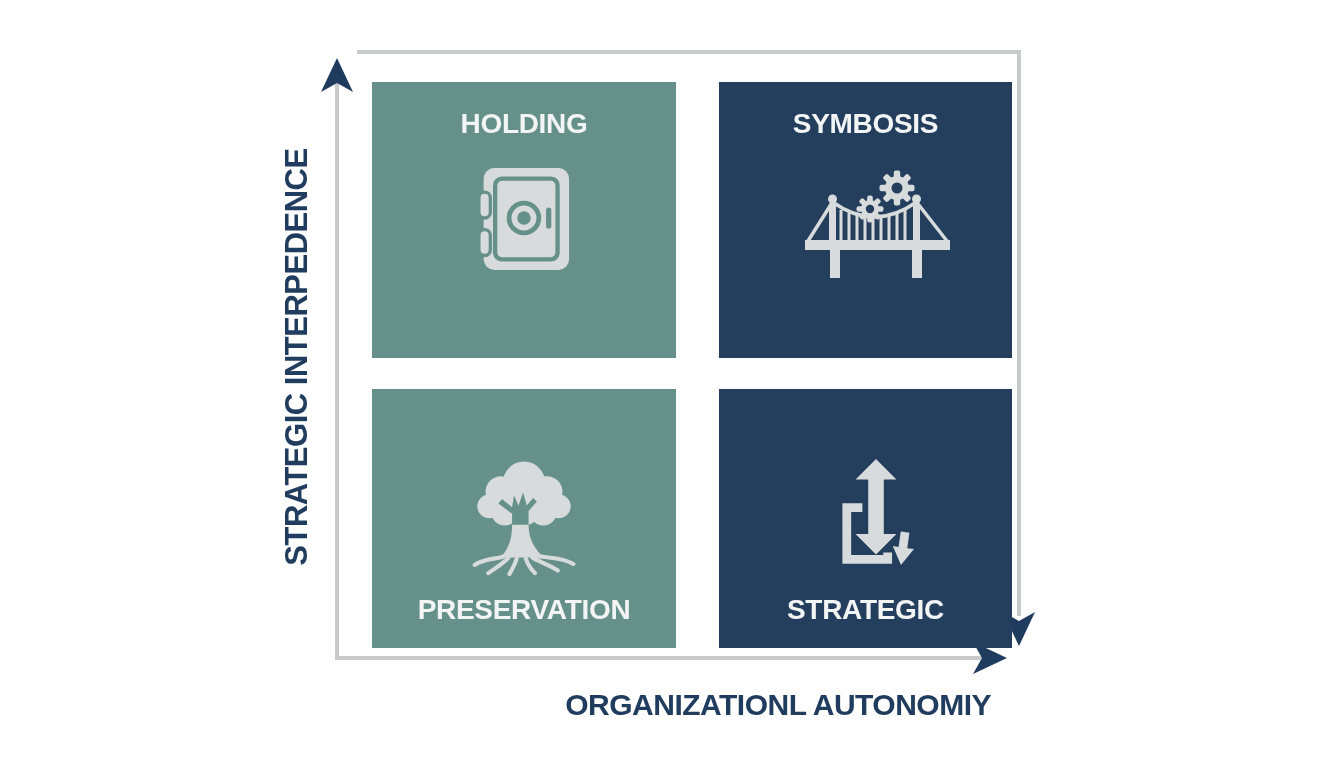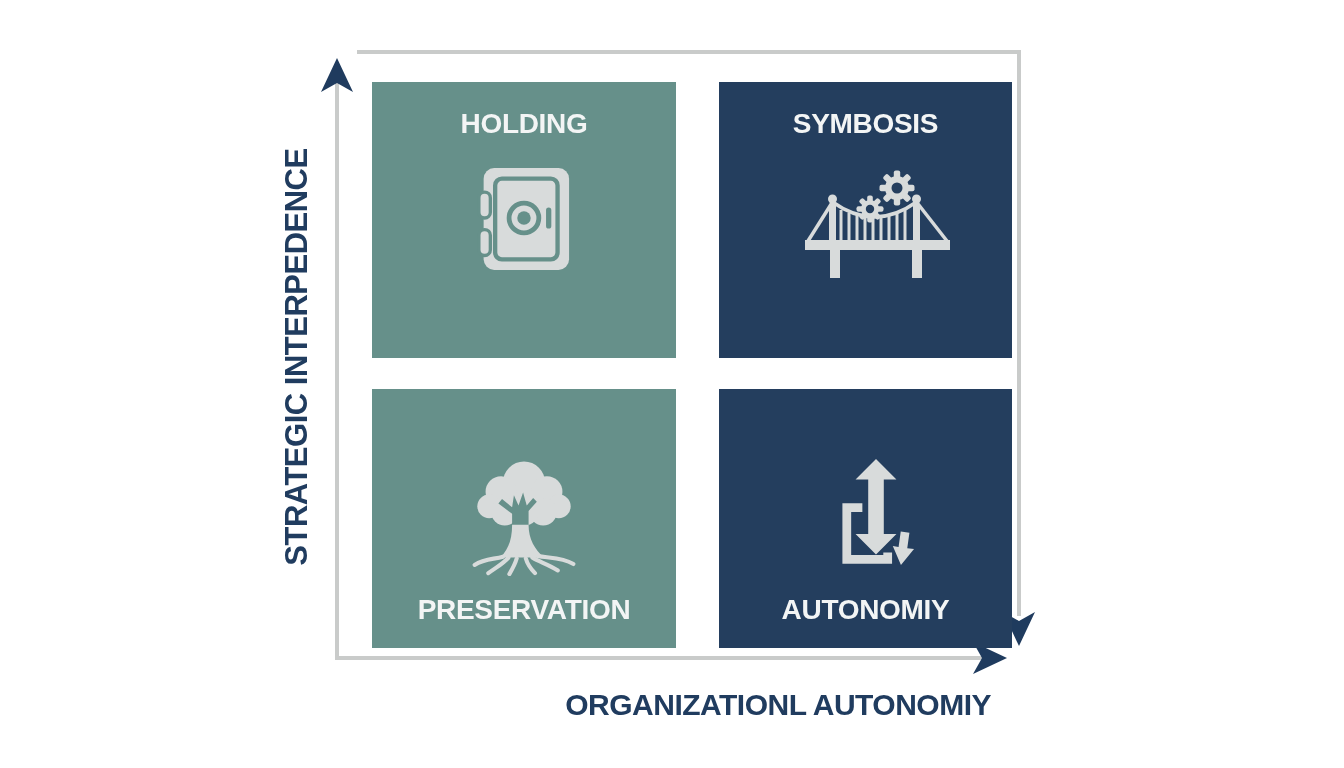--- a/index.html
+++ b/index.html
@@ -164,21 +164,21 @@
           <path d="M 42 112 C 36 119 28 123 20 129"></path>
           <path d="M 51 113 C 49 120 46 125 43 130"></path>
           <path d="M 61 113 C 63 120 67 125 71 129"></path>
           <path d="M 68 112 C 76 117 85 119 96 126"></path>
           <path d="M 73 110 C 86 113 99 111 113 119"></path>
         </g>
       </svg>
     </div>
 
     <div class="quad navy">
-      <div class="q-title at-bottom">AUTONOMIY</div>
+      <div class="q-title at-bottom">STRATEGIC</div>
       <svg class="q-icon icon-absorb" width="80" height="111" viewBox="0 0 82 114">
         <path d="M 27 50 L 11 50 L 11 103 L 53 103 L 53 96" fill="none" stroke="#d8dbdb" stroke-width="9"></path>
         <polygon points="41,0 62,21 49,21 49,77 62,77 41,98 20,77 33,77 33,21 20,21" fill="#d8dbdb"></polygon>
         <polygon points="64,75 73,75 73,91 80,91 69,109 58,91 64,91" fill="#d8dbdb" transform="rotate(8 69 92)"></polygon>
       </svg>
     </div>
 
   </div>
 </div>
 

